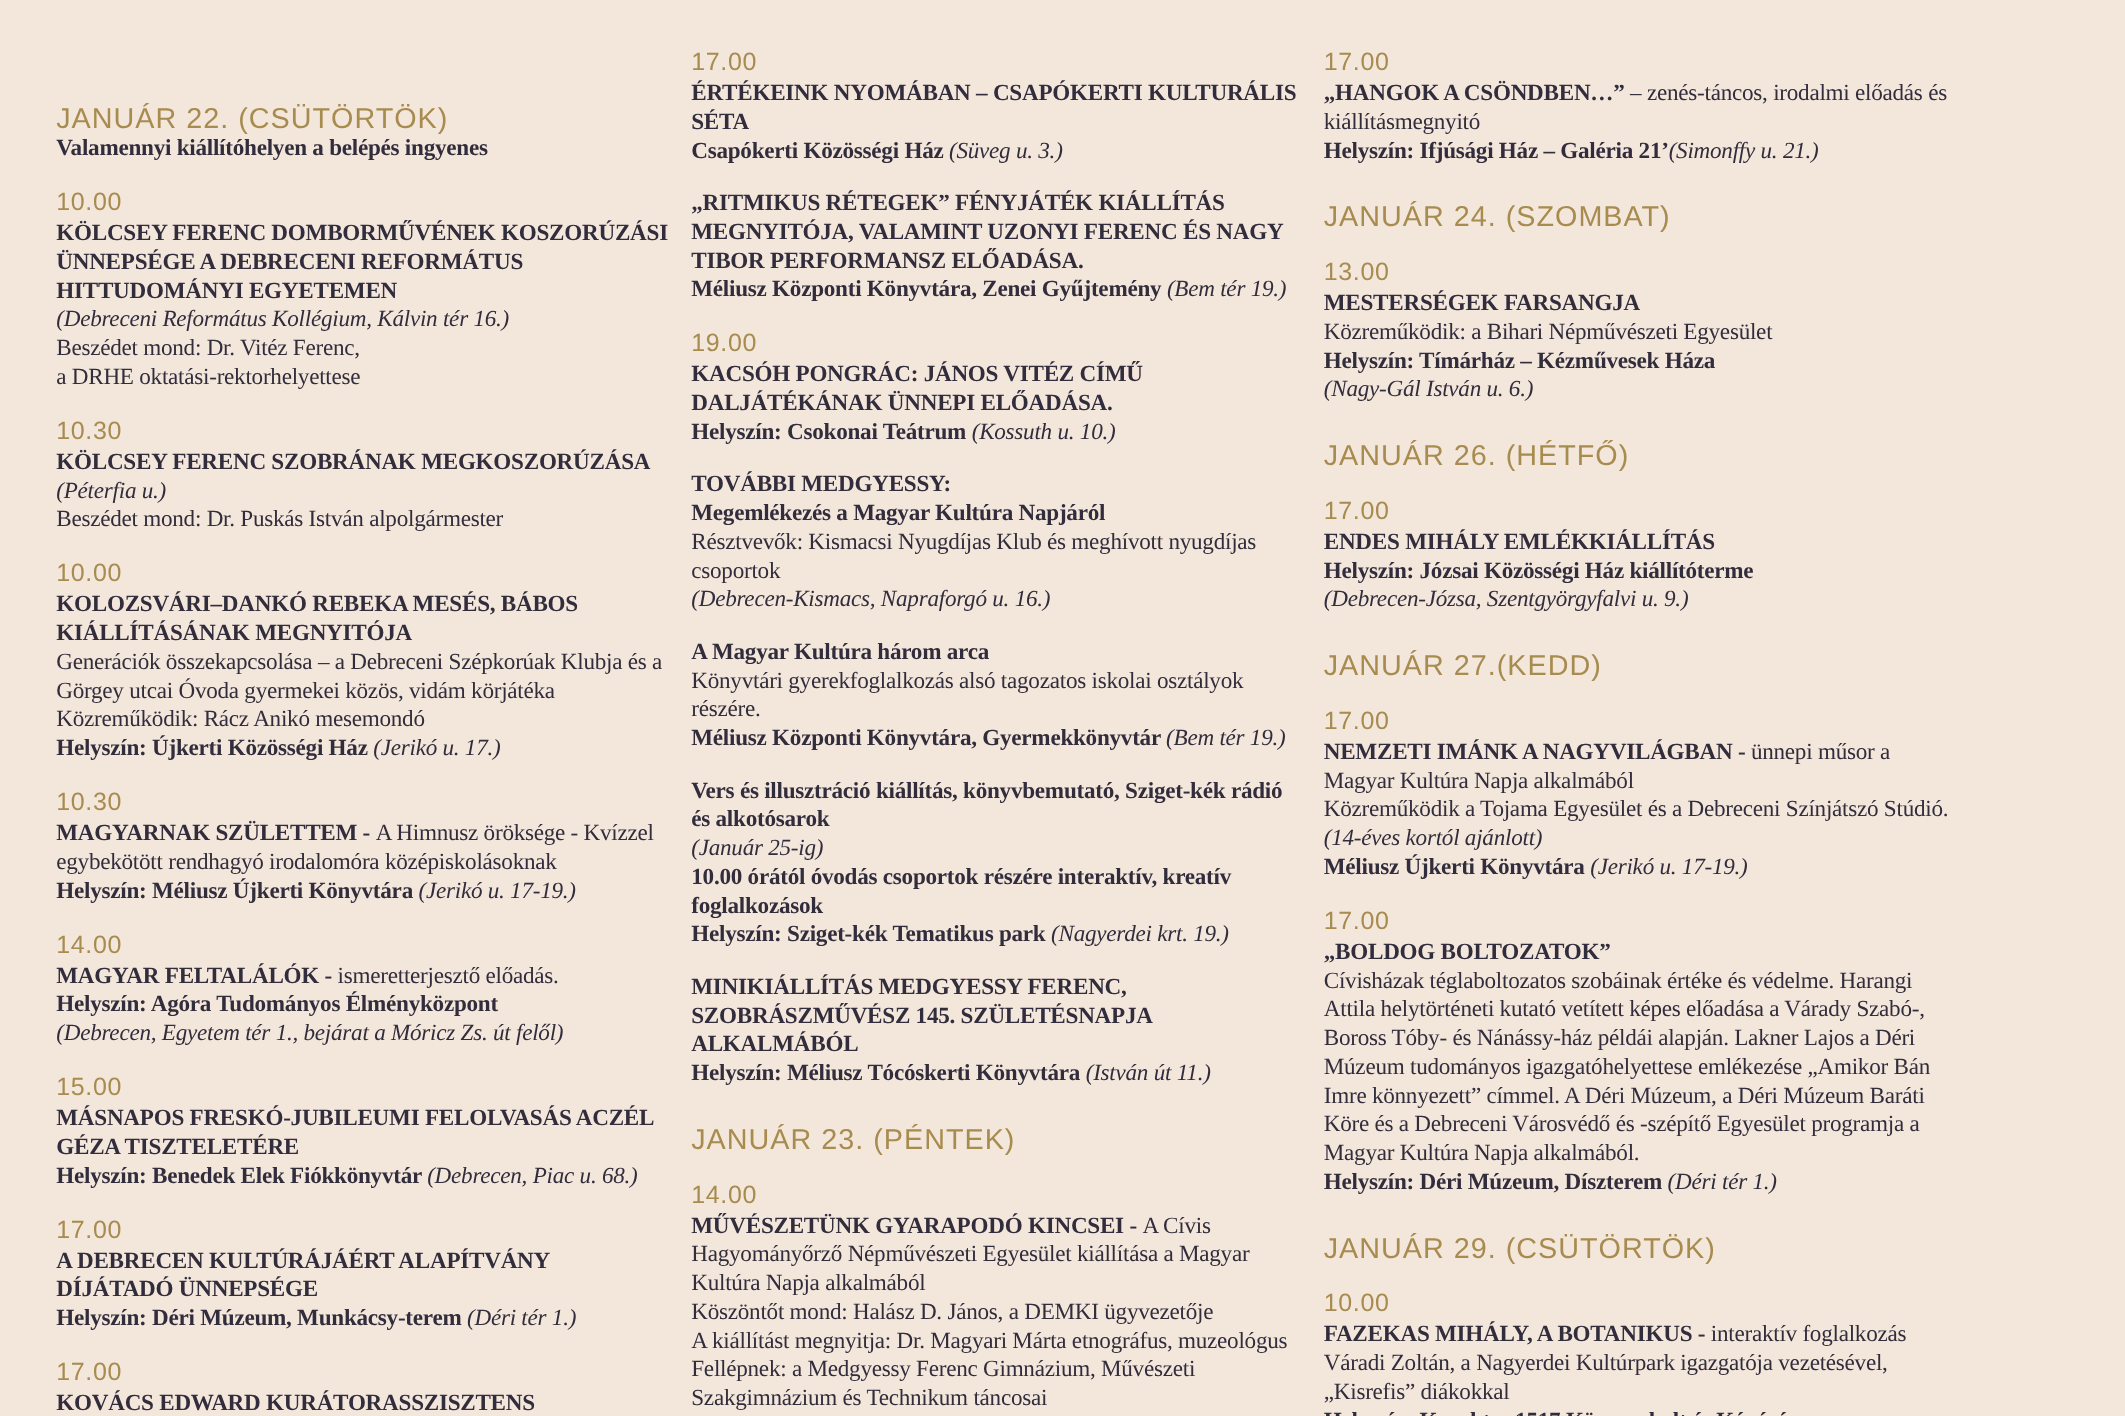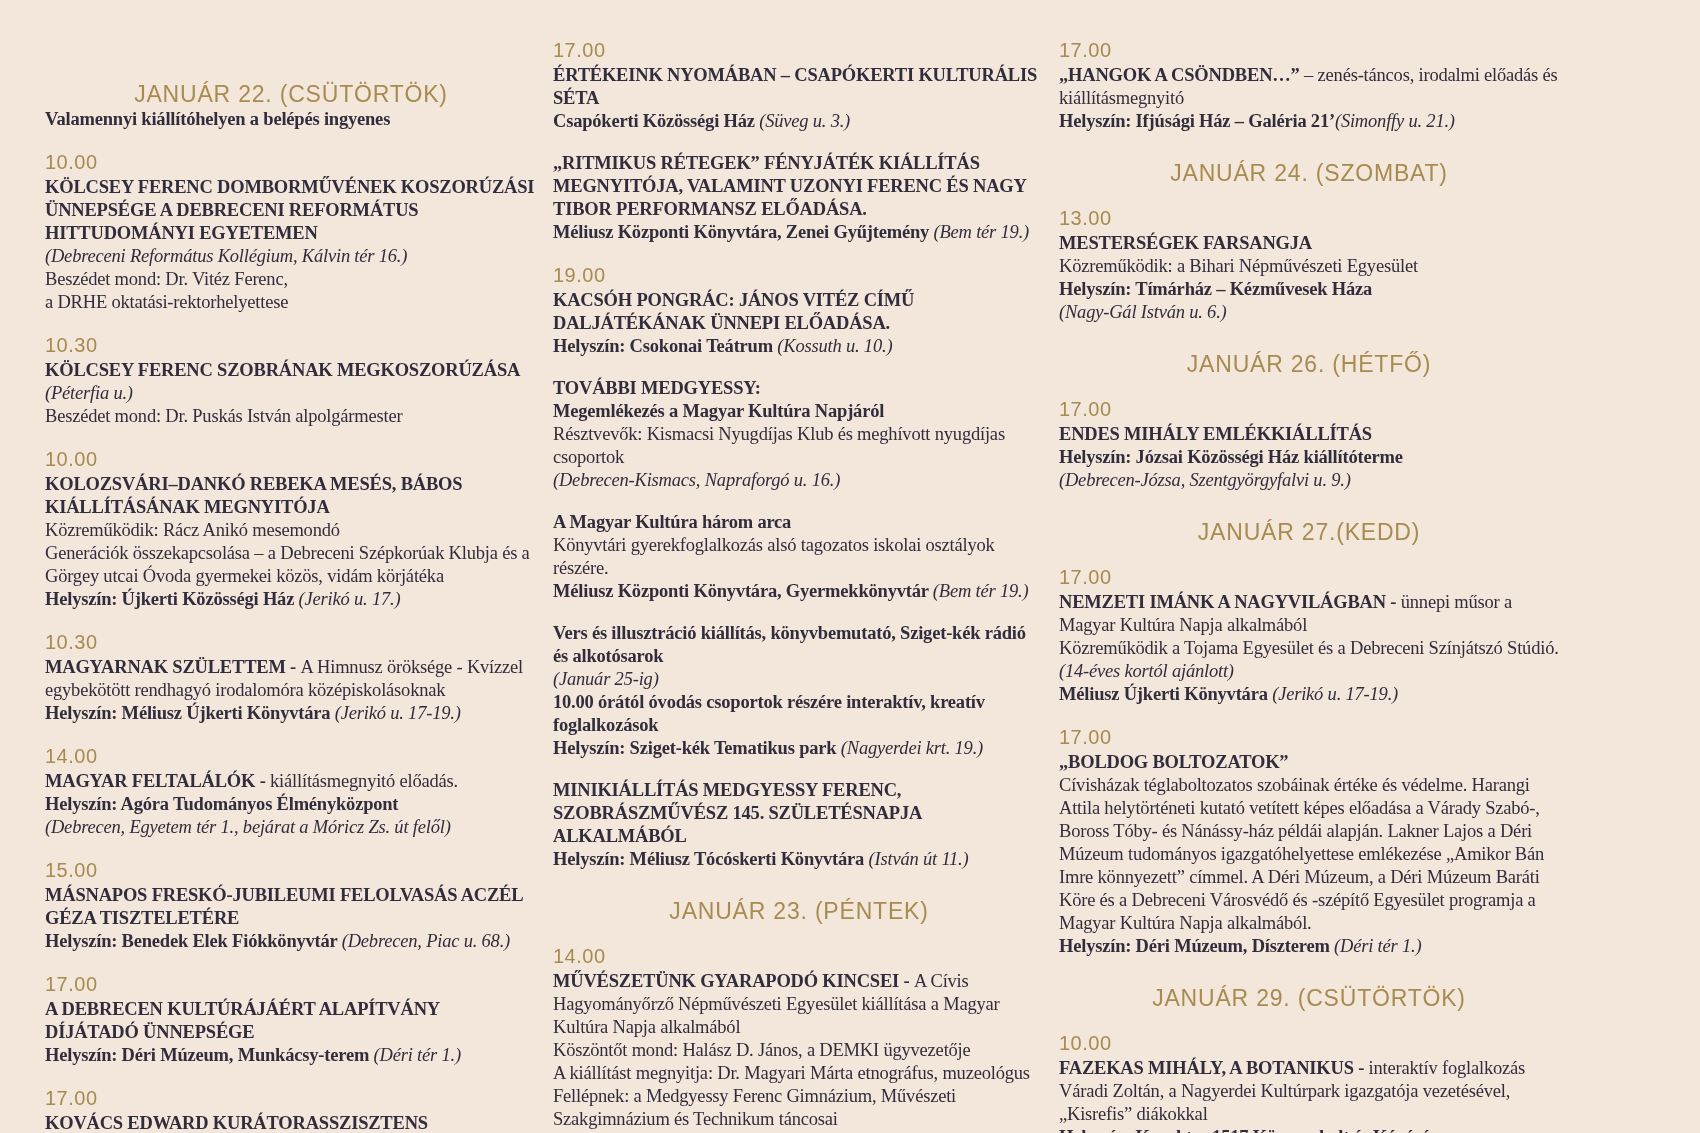--- a/index.html
+++ b/index.html
@@ -28,21 +28,20 @@
   .col3{width:500px;}
   .col > :first-child{margin-top:0 !important;}
   .date-header{
     font-family:"Liberation Sans","DejaVu Sans",sans-serif;
     font-size:23px;
     line-height:28px;
     font-weight:400;
     letter-spacing:0.8px;
     color:var(--accent);
     margin-top:26px;
-    text-align:center;
   }
   .date-sub{
     font-weight:bold;
     margin-top:3px;
   }
   .event{margin-top:19px;}
   .time{
     font-family:"Liberation Sans","DejaVu Sans",sans-serif;
     font-size:20px;
     line-height:25px;
@@ -71,32 +70,32 @@
       </div>
       <div class="event">
         <div class="time">10.30</div>
         <p class="para"><span class="seg-b">KÖLCSEY FERENC SZOBRÁNAK MEGKOSZORÚZÁSA</span></p>
         <p class="para"><span class="seg-i">(Péterfia u.)</span></p>
         <p class="para"><span class="seg-r">Beszédet mond: Dr. Puskás István alpolgármester</span></p>
       </div>
       <div class="event">
         <div class="time">10.00</div>
         <p class="para"><span class="seg-b">KOLOZSVÁRI–DANKÓ REBEKA MESÉS, BÁBOS KIÁLLÍTÁSÁNAK MEGNYITÓJA</span></p>
+        <p class="para"><span class="seg-r">Generációk összekapcsolása – a Debreceni Szépkorúak Klubja és a Görgey utcai Óvoda gyermekei közös, vidám körjátéka</span></p>
         <p class="para"><span class="seg-r">Közreműködik: Rácz Anikó mesemondó</span></p>
-        <p class="para"><span class="seg-r">Generációk összekapcsolása – a Debreceni Szépkorúak Klubja és a Görgey utcai Óvoda gyermekei közös, vidám körjátéka</span></p>
         <p class="para"><span class="seg-b">Helyszín: Újkerti Közösségi Ház </span><span class="seg-i">(Jerikó u. 17.)</span></p>
       </div>
       <div class="event">
         <div class="time">10.30</div>
         <p class="para"><span class="seg-b">MAGYARNAK SZÜLETTEM - </span><span class="seg-r">A Himnusz öröksége - Kvízzel egybekötött rendhagyó irodalomóra középiskolásoknak</span></p>
         <p class="para"><span class="seg-b">Helyszín: Méliusz Újkerti Könyvtára </span><span class="seg-i">(Jerikó u. 17-19.)</span></p>
       </div>
       <div class="event">
         <div class="time">14.00</div>
-        <p class="para"><span class="seg-b">MAGYAR FELTALÁLÓK - </span><span class="seg-r">kiállításmegnyitó előadás.</span></p>
+        <p class="para"><span class="seg-b">MAGYAR FELTALÁLÓK - </span><span class="seg-r">ismeretterjesztő előadás.</span></p>
         <p class="para"><span class="seg-b">Helyszín: Agóra Tudományos Élményközpont</span></p>
         <p class="para"><span class="seg-i">(Debrecen, Egyetem tér 1., bejárat a Móricz Zs. út felől)</span></p>
       </div>
       <div class="event">
         <div class="time">15.00</div>
         <p class="para"><span class="seg-b">MÁSNAPOS FRESKÓ-JUBILEUMI FELOLVASÁS ACZÉL GÉZA TISZTELETÉRE</span></p>
         <p class="para"><span class="seg-b">Helyszín: Benedek Elek Fiókkönyvtár </span><span class="seg-i">(Debrecen, Piac u. 68.)</span></p>
       </div>
       <div class="event">
         <div class="time">17.00</div>

